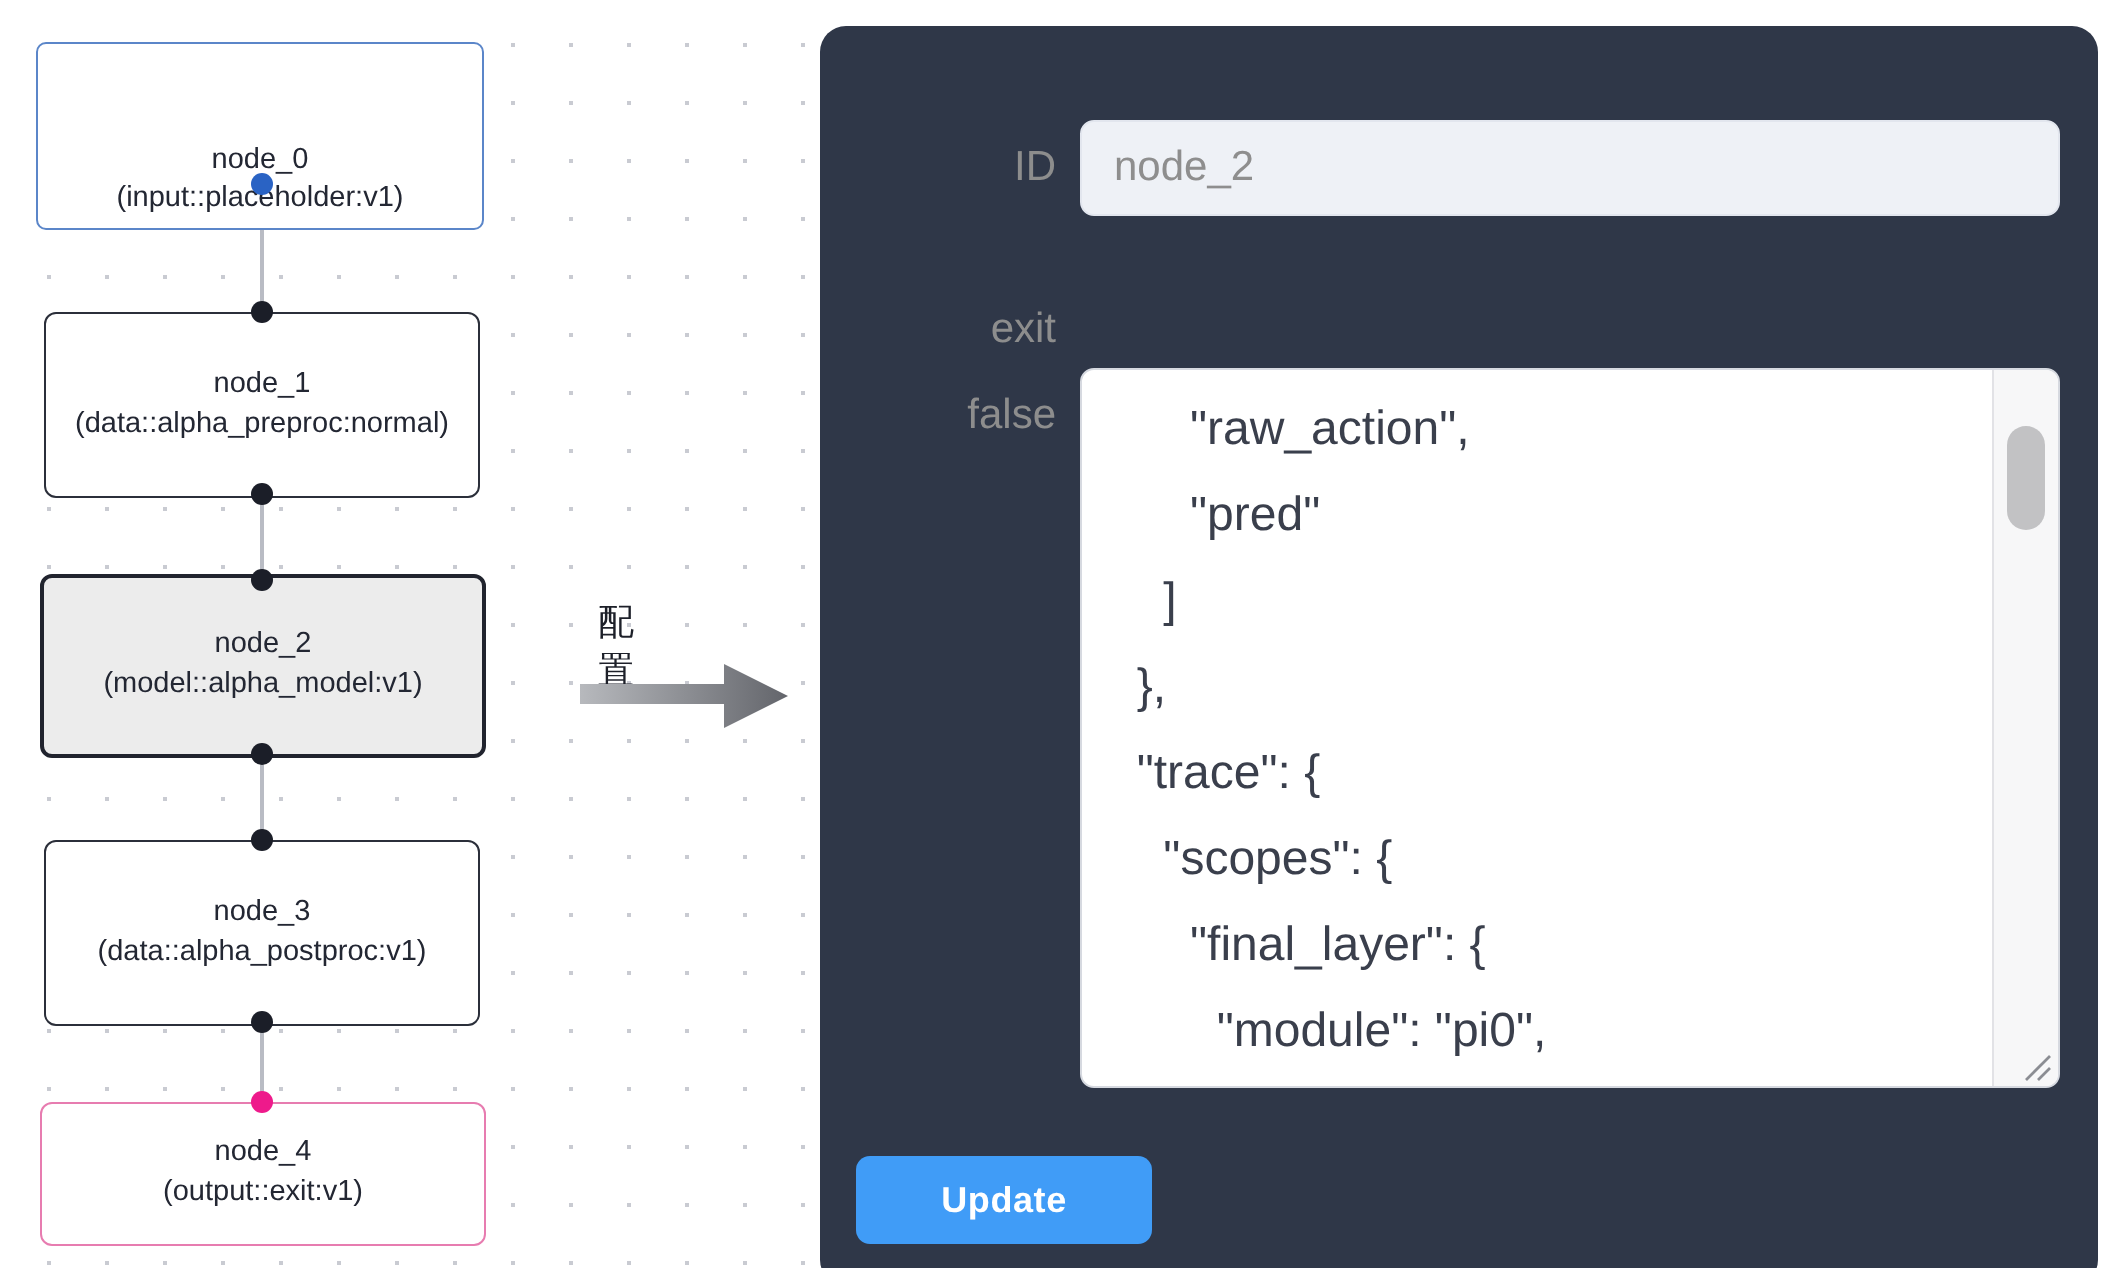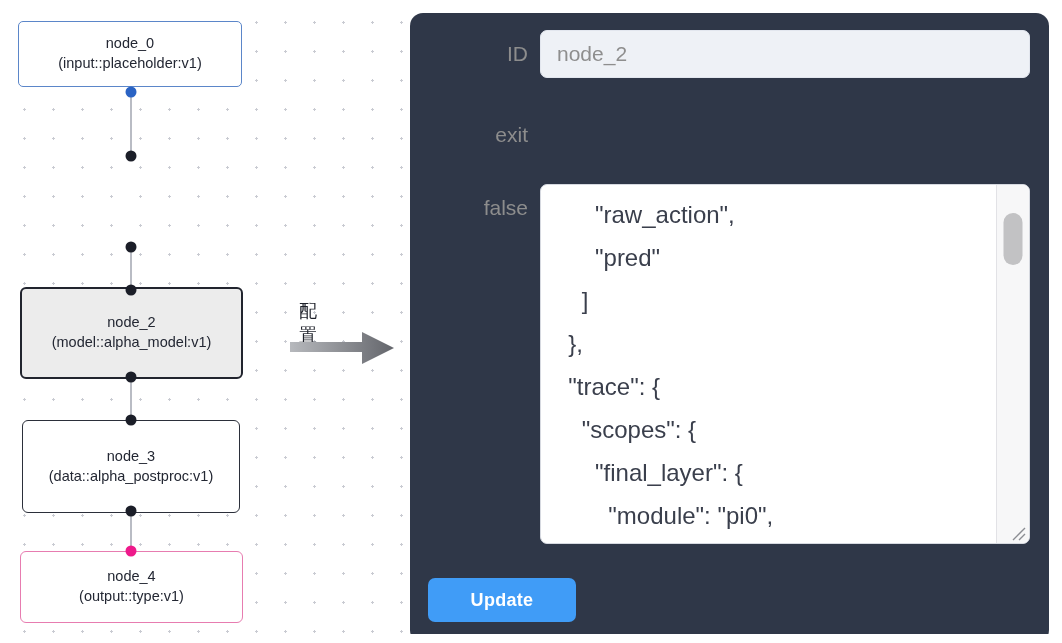--- a/index.html
+++ b/index.html
@@ -59,21 +59,21 @@
     font-family:"DejaVu Sans","Liberation Sans",sans-serif;
   }
   .anno-arrow{position:absolute;left:288px;top:330px;}
 
   
   .panel{
     position:absolute;left:410px;top:13px;width:639px;height:630px;
     background:#2f3748;border-radius:13px;box-sizing:border-box;
     padding:0;overflow:hidden;
   }
-  .row{position:absolute;display:flex;align-items:center;}
+  .row{position:absolute;display:flex;align-items:center;margin-top:30px;}
   .field-label{
     color:#8d8d8d;font-size:21px;text-align:right;
     font-family:"Liberation Sans","DejaVu Sans",sans-serif;
   }
   .text-input{
     box-sizing:border-box;background:#eef1f6;border:1px solid #e2e6ee;
     border-radius:7px;color:#8e8e8e;font-size:21px;
     padding:10px 16px;outline:none;width:100%;height:100%;
     font-family:"Liberation Sans","DejaVu Sans",sans-serif;
   }
@@ -117,46 +117,50 @@
 
   <div class="grid-canvas">
     <div class="watermark">知乎 @用户</div>
   </div>
 
   <div class="edge" style="left:131px;top:90px;height:70px;"></div>
   <div class="edge" style="left:131px;top:245px;height:48px;"></div>
   <div class="edge" style="left:131px;top:375px;height:50px;"></div>
   <div class="edge" style="left:131px;top:509px;height:48px;"></div>
 
-  <div class="node n-input" style="left:18px;top:21px;width:224px;height:66px;">
+  <div class="node n-input" style="left:18px;top:21px;width:224px;height:94px;align-items:flex-end;">
     <span class="lbl">node_0
 (input::placeholder:v1)</span>
   </div>
   <div class="dot blue" style="left:131px;top:92px;"></div>
 
+  <div class="node" style="left:22px;top:156px;width:218px;height:93px;">
+    <span class="lbl">node_1
+(data::alpha_preproc:normal)</span>
+  </div>
   <div class="dot" style="left:131px;top:156px;"></div>
   <div class="dot" style="left:131px;top:247px;"></div>
 
   <div class="node n-selected" style="left:20px;top:287px;width:223px;height:92px;">
     <span class="lbl">node_2
 (model::alpha_model:v1)</span>
   </div>
   <div class="dot" style="left:131px;top:290px;"></div>
   <div class="dot" style="left:131px;top:377px;"></div>
 
   <div class="node" style="left:22px;top:420px;width:218px;height:93px;">
     <span class="lbl">node_3
 (data::alpha_postproc:v1)</span>
   </div>
   <div class="dot" style="left:131px;top:420px;"></div>
   <div class="dot" style="left:131px;top:511px;"></div>
 
   <div class="node n-output" style="left:20px;top:551px;width:223px;height:72px;">
     <span class="lbl">node_4
-(output::type:v1)</span>
+(output::exit:v1)</span>
   </div>
   <div class="dot pink" style="left:131px;top:551px;"></div>
 
   <div class="anno">
     <div class="anno-text">配置</div>
     <svg class="anno-arrow" width="110" height="36" viewBox="0 0 110 36">
       <defs>
         <linearGradient id="agrad" x1="0" y1="0" x2="1" y2="0">
           <stop offset="0%" stop-color="#b7b9bd"></stop>
           <stop offset="100%" stop-color="#63656b"></stop>

